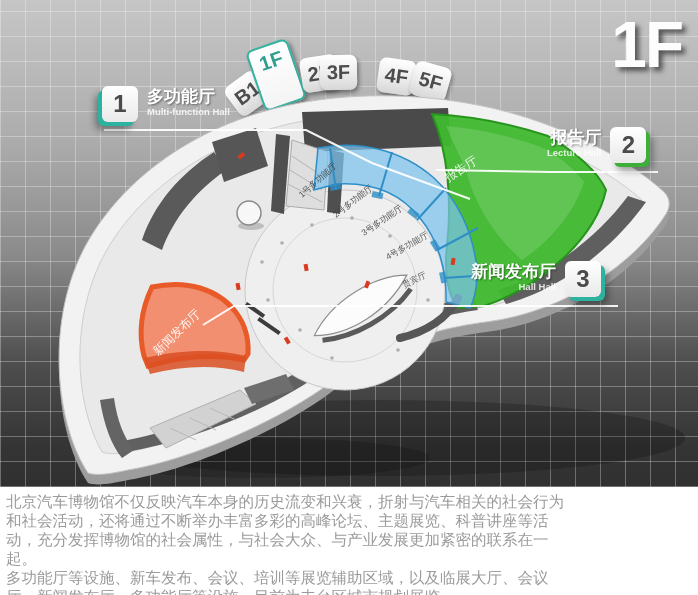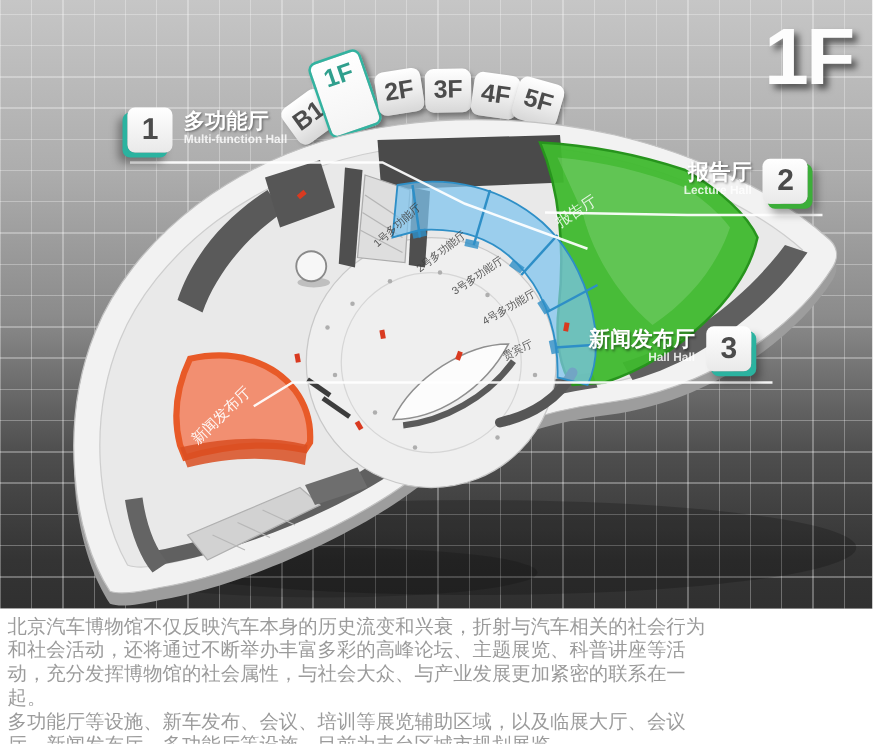--- a/index.html
+++ b/index.html
@@ -17,21 +17,21 @@
   .tab{position:absolute;z-index:1;width:37px;height:35px;border-radius:7px;
        background:linear-gradient(180deg,#ffffff 0%,#ececec 55%,#d7d7d7 100%);
        box-shadow:2px 3px 4px rgba(0,0,0,.38);
        display:flex;align-items:center;justify-content:center;
        font-weight:bold;font-size:20px;color:#4c4c4c;}
   .tab-b1{left:229px;top:76px;transform:rotate(-36deg);}
   .tab-1f{left:254px;top:43px;width:40px;height:56px;transform:rotate(-19deg);
           border:2px solid #33b3a0;color:#2f9f8d;align-items:flex-start;padding-top:4px;
           background:linear-gradient(180deg,#ffffff 0%,#f4f4f4 100%);}
   .tab-2f{left:301px;top:56px;transform:rotate(-9deg);}
-  .tab-3f{left:340px;top:55px;transform:rotate(-1deg);}
+  .tab-3f{left:320px;top:55px;transform:rotate(-1deg);}
   .tab-4f{left:378px;top:59px;transform:rotate(8deg);}
   .tab-5f{left:412px;top:64px;transform:rotate(16deg);}
   
   .floor-big{position:absolute;z-index:3;right:16px;top:8px;
     font-size:64px;font-weight:bold;color:#fdfdfd;letter-spacing:-2px;
     text-shadow:4px 4px 5px rgba(0,0,0,.55);}
   
   .legend-item{position:absolute;z-index:3;display:flex;align-items:flex-start;}
   .badge{width:36px;height:36px;border-radius:6px;flex:0 0 36px;
     background:linear-gradient(180deg,#ffffff,#e9e9e9);

